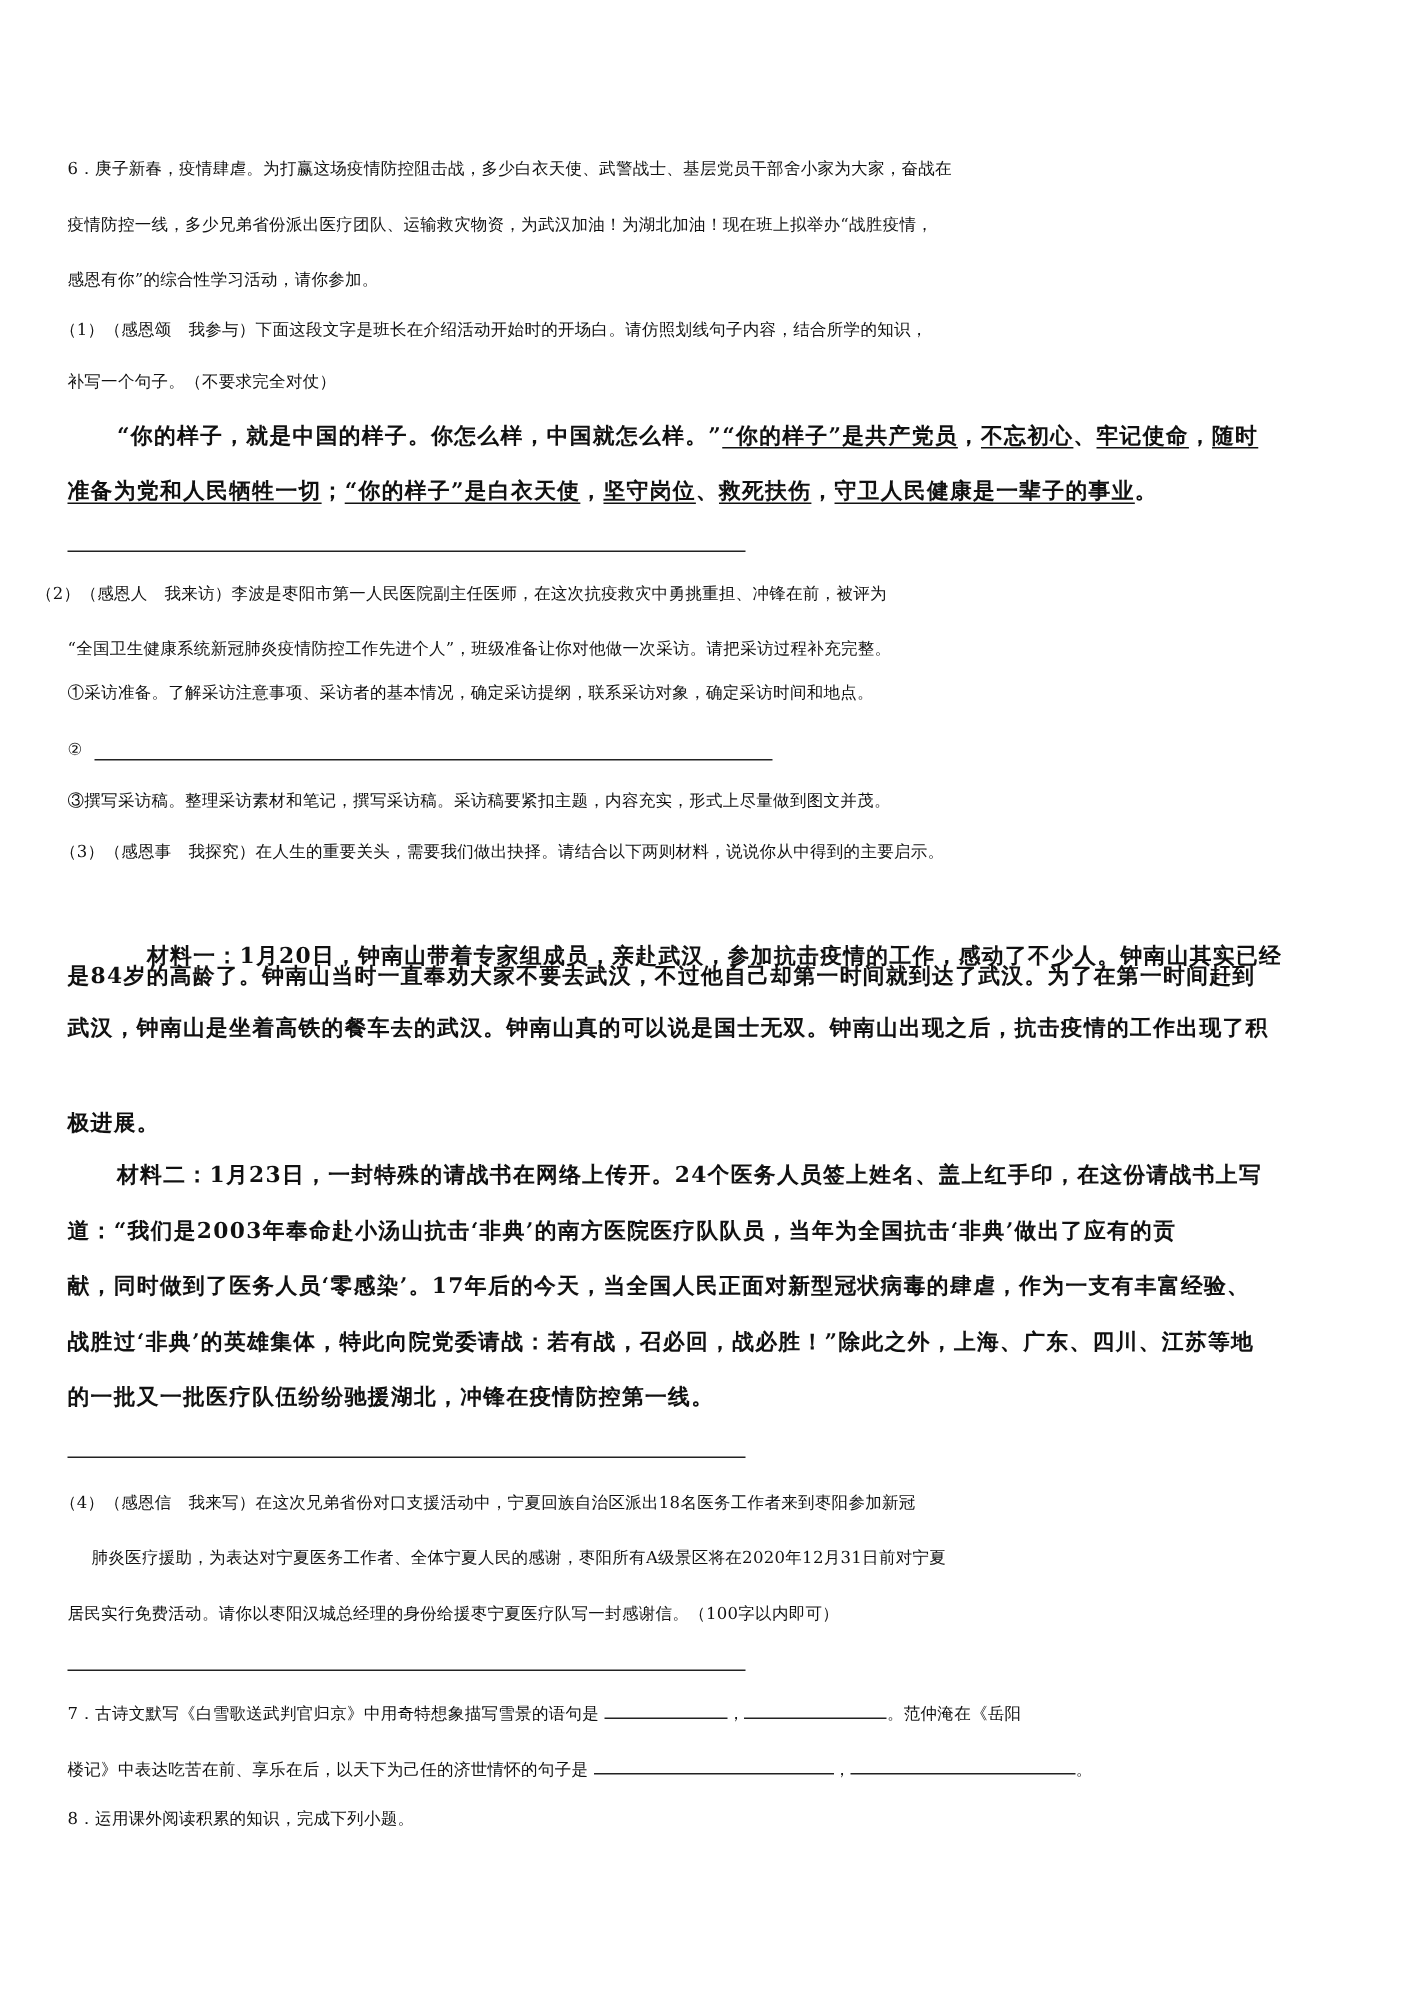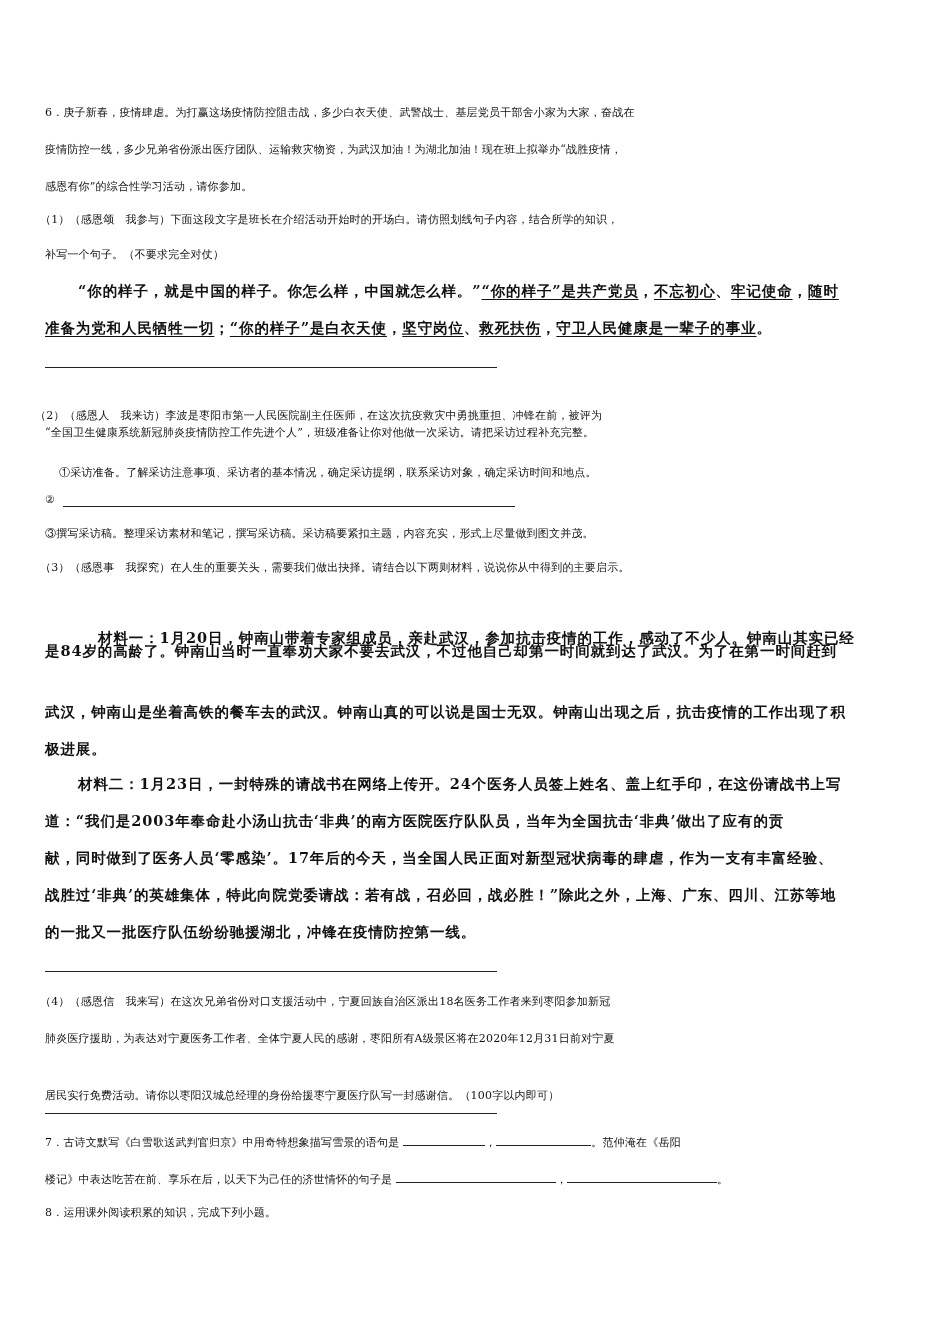--- a/index.html
+++ b/index.html
@@ -22,46 +22,46 @@
 <div class="line" style="top:245px;">补写一个句子。（不要求完全对仗）</div>
 
 <div class="line kai" style="top:281px; left:78px;">
   <span>“你的样子，就是中国的样子。你怎么样，中国就怎么样。”</span><span class="u">“你的样子”是共产党员</span><span>，</span><span class="u">不忘初心</span><span>、</span><span class="u">牢记使命</span><span>，</span><span class="u">随时</span>
 </div>
 <div class="line kai" style="top:318px;">
   <span class="u">准备为党和人民牺牲一切</span><span>；</span><span class="u">“你的样子”是白衣天使</span><span>，</span><span class="u">坚守岗位</span><span>、</span><span class="u">救死扶伤</span><span>，</span><span class="u">守卫人民健康是一辈子的事业</span><span>。</span>
 </div>
 <div class="rule" style="top:367px; left:45px; width:452px;"></div>
 
-<div class="line" style="top:386px; left:35px;margin-top:20px;">（2）（感恩人　我来访）李波是枣阳市第一人民医院副主任医师，在这次抗疫救灾中勇挑重担、冲锋在前，被评为</div>
+<div class="line" style="top:386px; left:24px;">（2）（感恩人　我来访）李波是枣阳市第一人民医院副主任医师，在这次抗疫救灾中勇挑重担、冲锋在前，被评为</div>
 <div class="line" style="top:423px;">“全国卫生健康系统新冠肺炎疫情防控工作先进个人”，班级准备让你对他做一次采访。请把采访过程补充完整。</div>
-<div class="line" style="top:463px;margin-left:14px;">①采访准备。了解采访注意事项、采访者的基本情况，确定采访提纲，联系采访对象，确定采访时间和地点。</div>
+<div class="line" style="top:452px;">①采访准备。了解采访注意事项、采访者的基本情况，确定采访提纲，联系采访对象，确定采访时间和地点。</div>
 <div class="line" style="top:490px;">
   <span>②</span>
 </div>
 <div class="rule" style="top:506px; left:63px; width:452px;"></div>
 <div class="line" style="top:524px;">③撰写采访稿。整理采访素材和笔记，撰写采访稿。采访稿要紧扣主题，内容充实，形式上尽量做到图文并茂。</div>
 
 <div class="line" style="top:558px; left:40px;">（3）（感恩事　我探究）在人生的重要关头，需要我们做出抉择。请结合以下两则材料，说说你从中得到的主要启示。</div>
 
 <div class="line kai" style="top:628px; left:78px;margin-left:20px;">材料一：1月20日，钟南山带着专家组成员，亲赴武汉，参加抗击疫情的工作，感动了不少人。钟南山其实已经</div>
 <div class="line kai" style="top:641px;">是84岁的高龄了。钟南山当时一直奉劝大家不要去武汉，不过他自己却第一时间就到达了武汉。为了在第一时间赶到</div>
-<div class="line kai" style="top:702px;">武汉，钟南山是坐着高铁的餐车去的武汉。钟南山真的可以说是国士无双。钟南山出现之后，抗击疫情的工作出现了积</div>
+<div class="line kai" style="top:676px;">武汉，钟南山是坐着高铁的餐车去的武汉。钟南山真的可以说是国士无双。钟南山出现之后，抗击疫情的工作出现了积</div>
 <div class="line kai" style="top:739px;">极进展。</div>
 
 <div class="line kai" style="top:774px; left:78px;">材料二：1月23日，一封特殊的请战书在网络上传开。24个医务人员签上姓名、盖上红手印，在这份请战书上写</div>
 <div class="line kai" style="top:811px;">道：“我们是2003年奉命赴小汤山抗击‘非典’的南方医院医疗队队员，当年为全国抗击‘非典’做出了应有的贡</div>
 <div class="line kai" style="top:848px;">献，同时做到了医务人员‘零感染’。17年后的今天，当全国人民正面对新型冠状病毒的肆虐，作为一支有丰富经验、</div>
 <div class="line kai" style="top:885px;">战胜过‘非典’的英雄集体，特此向院党委请战：若有战，召必回，战必胜！”除此之外，上海、广东、四川、江苏等地</div>
 <div class="line kai" style="top:922px;">的一批又一批医疗队伍纷纷驰援湖北，冲锋在疫情防控第一线。</div>
 <div class="rule" style="top:971px; left:45px; width:452px;"></div>
 
 <div class="line" style="top:992px; left:40px;">（4）（感恩信　我来写）在这次兄弟省份对口支援活动中，宁夏回族自治区派出18名医务工作者来到枣阳参加新冠</div>
-<div class="line" style="top:1029px;">肺炎医疗援助，为表达对宁夏医务工作者、全体宁夏人民的感谢，枣阳所有A级景区将在2020年12月31日前对宁夏</div>
-<div class="line" style="top:1066px;margin-top:20px;">居民实行免费活动。请你以枣阳汉城总经理的身份给援枣宁夏医疗队写一封感谢信。（100字以内即可）</div>
+<div class="line" style="top:1029px;margin-left:16px;">肺炎医疗援助，为表达对宁夏医务工作者、全体宁夏人民的感谢，枣阳所有A级景区将在2020年12月31日前对宁夏</div>
+<div class="line" style="top:1066px;">居民实行免费活动。请你以枣阳汉城总经理的身份给援枣宁夏医疗队写一封感谢信。（100字以内即可）</div>
 <div class="rule" style="top:1113px; left:45px; width:452px;"></div>
 
 <div class="line" style="top:1131px;">
   <span>7．古诗文默写《白雪歌送武判官归京》中用奇特想象描写雪景的语句是 </span><span class="blank" style="width:82px;"></span><span>，</span><span class="blank" style="width:95px;"></span><span>。范仲淹在《岳阳</span>
 </div>
 <div class="line" style="top:1168px;">
   <span>楼记》中表达吃苦在前、享乐在后，以天下为己任的济世情怀的句子是 </span><span class="blank" style="width:160px;"></span><span>，</span><span class="blank" style="width:150px;"></span><span>。</span>
 </div>
 
 <div class="line" style="top:1203px;">8．运用课外阅读积累的知识，完成下列小题。</div>

